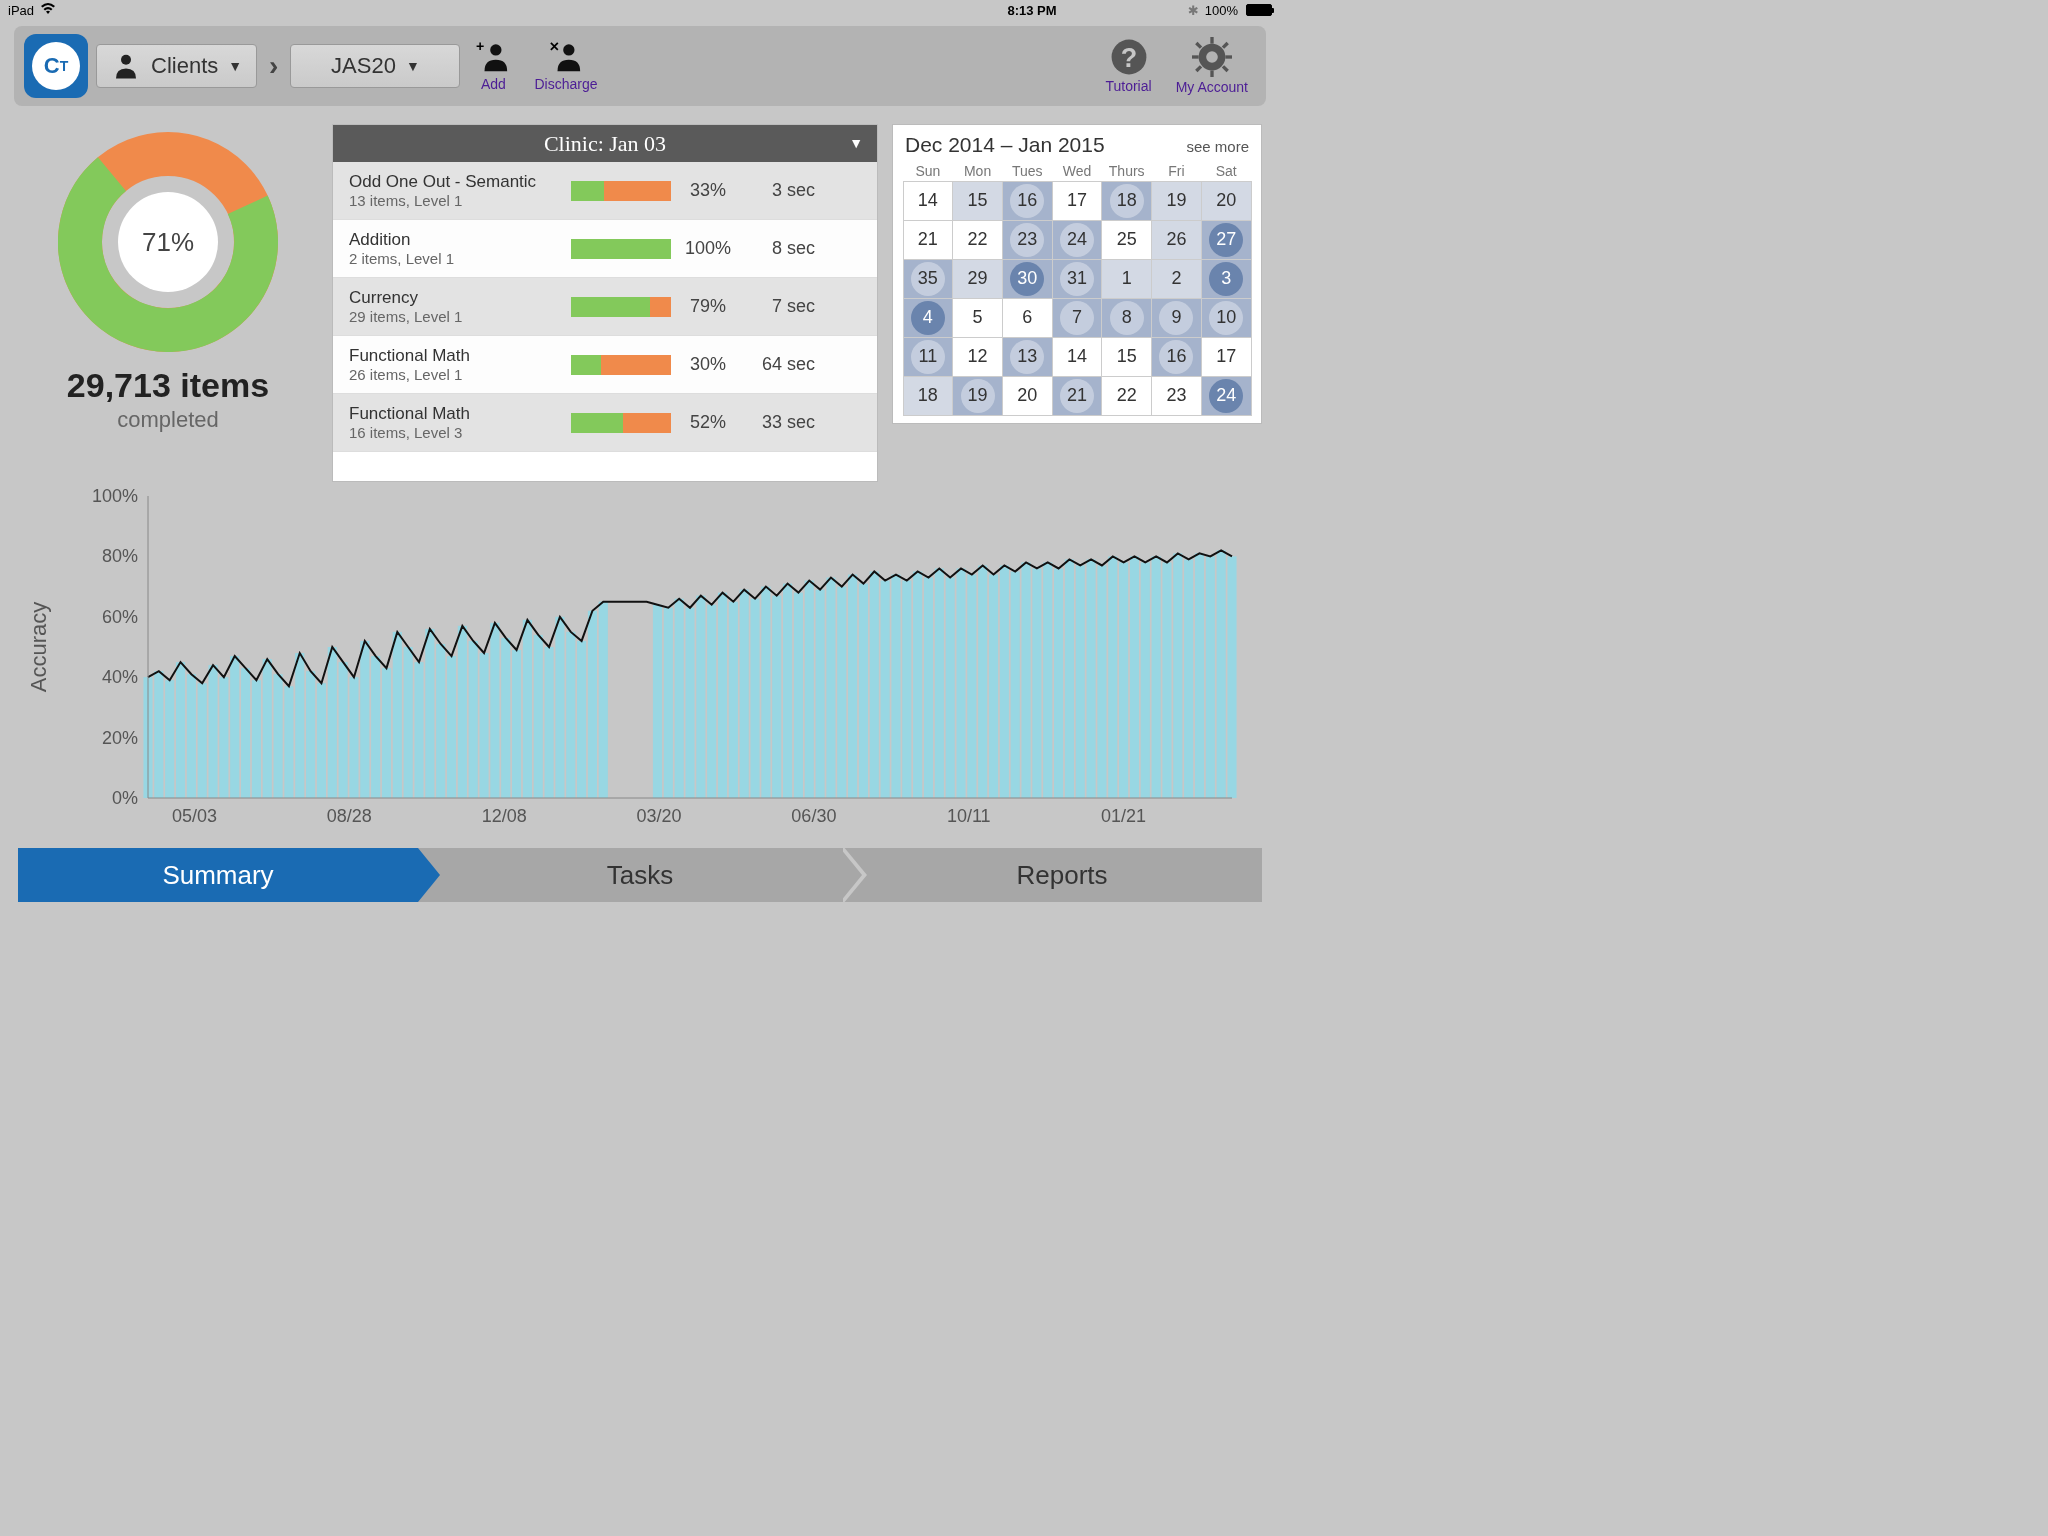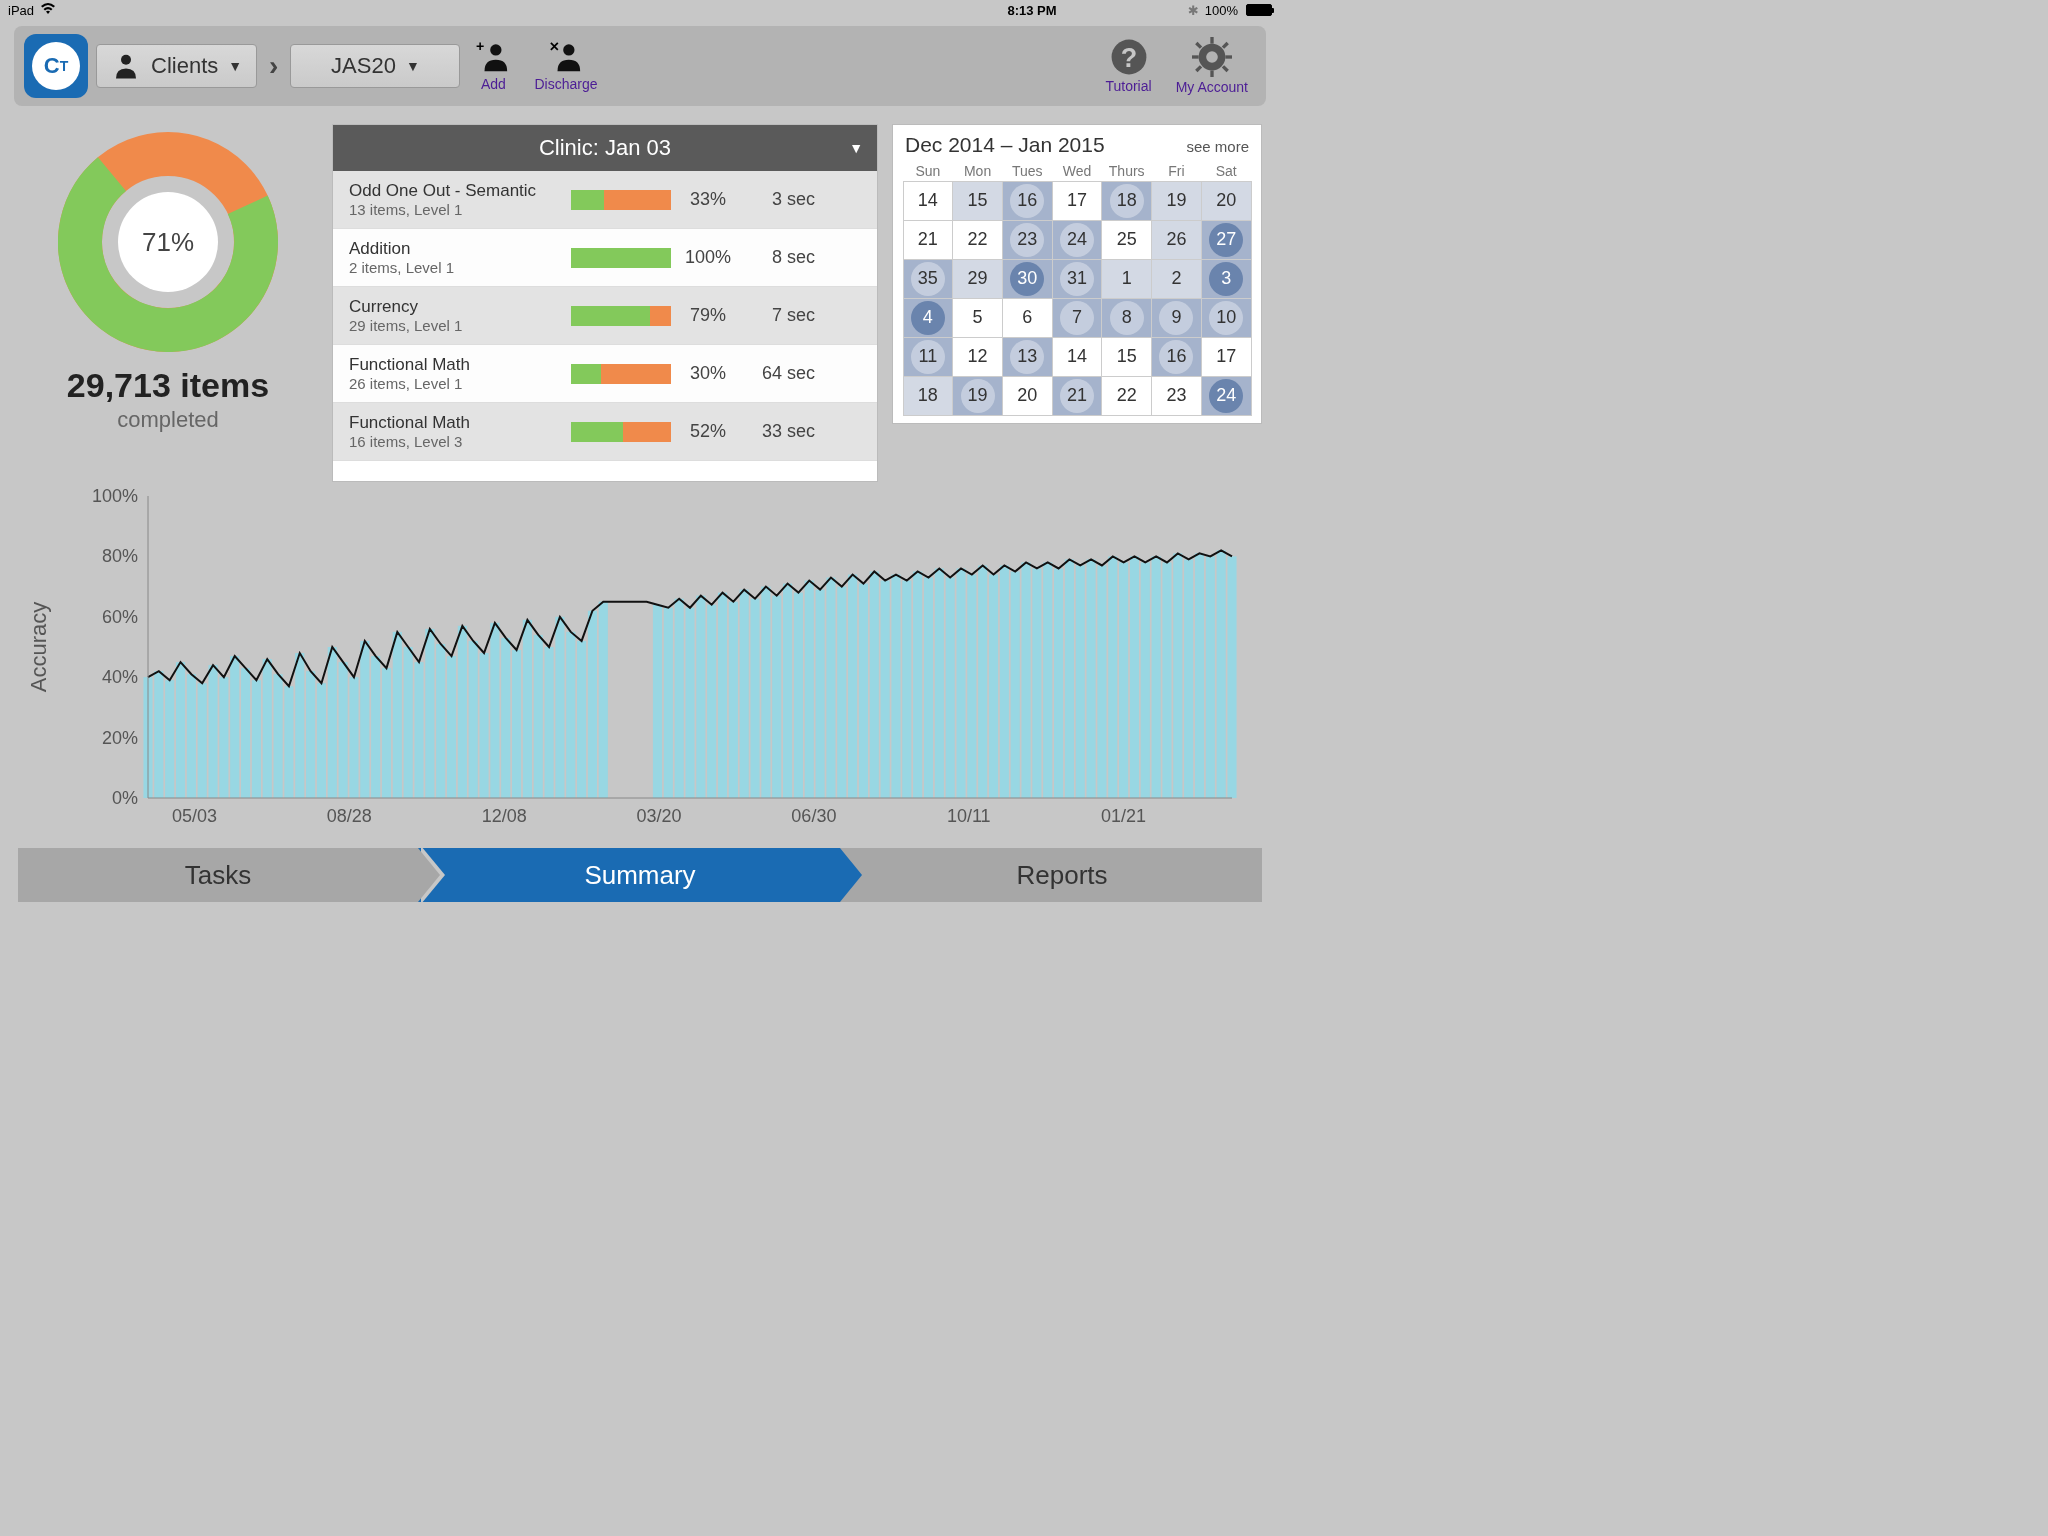--- a/index.html
+++ b/index.html
@@ -32,21 +32,21 @@
   
   
   .donut-panel { display: flex; flex-direction: column; align-items: center; padding-top: 8px; }
   .donut-wrap { position: relative; width: 220px; height: 220px; }
   .donut-center { position: absolute; left: 50%; top: 50%; transform: translate(-50%,-50%); width: 100px; height: 100px; border-radius: 50%; background: #fff; display: flex; align-items: center; justify-content: center; font-size: 26px; color: #444; }
   .item-count { font-size: 34px; font-weight: 600; color: #222; margin-top: 14px; }
   .completed { font-size: 22px; color: #666; margin-top: 2px; font-weight: 300; }
   
   
   .task-panel { background: #fff; border: 1px solid #bbb; display: flex; flex-direction: column; overflow: hidden; }
-  .task-header { background: #5a5a5a; color: #fff; height: 46px; display: flex; align-items: center; justify-content: center; font-size: 22px; position: relative; cursor: pointer; }
+  .task-header { background: #5a5a5a; color: #fff; height: 37px; display: flex; align-items: center; justify-content: center; font-size: 22px; position: relative; cursor: pointer; font-family: Liberation Serif, serif; }
   .task-header .tri { position: absolute; right: 14px; font-size: 14px; }
   .task-row { height: 58px; display: flex; align-items: center; padding: 0 16px; gap: 12px; border-bottom: 1px solid #ddd; }
   .task-row:nth-child(odd) { background: #e3e3e3; }
   .task-row:nth-child(even) { background: #fdfdfd; }
   .task-info { flex: 0 0 210px; }
   .task-name { font-size: 17px; color: #333; }
   .task-meta { font-size: 15px; color: #666; }
   .task-bar { width: 100px; height: 20px; background: transparent; display: flex; }
   .task-bar .g { background: #83c95b; height: 100%; }
   .task-bar .o { background: #f08a4b; height: 100%; }
@@ -523,22 +523,22 @@
       <rect x="1187.758613861386" y="70.39999999999998" width="9.122772277227723" height="241.60000000000002" fill="#8fd9e8" opacity="0.85"></rect>
       <rect x="1198.5986138613862" y="64.36000000000001" width="9.122772277227723" height="247.64" fill="#8fd9e8" opacity="0.85"></rect>
       <rect x="1209.438613861386" y="70.39999999999998" width="9.122772277227723" height="241.60000000000002" fill="#8fd9e8" opacity="0.85"></rect>
       <path d="M130 191.2 L140.84 185.16000000000003 L151.68 194.22 L162.51999999999998 176.1 L173.36 188.18 L184.2 197.24 L195.04 179.12 L205.88 191.2 L216.72 170.06 L227.56 182.14000000000001 L238.4 194.22 L249.24 173.07999999999998 L260.08 188.18 L270.92 200.26 L281.76 167.04 L292.6 185.16000000000003 L303.44 197.24 L314.28 161 L325.12 176.1 L335.96000000000004 191.2 L346.8 154.96 L357.64 170.06 L368.48 182.14000000000001 L379.32000000000005 145.89999999999998 L390.15999999999997 161 L401 176.1 L411.84000000000003 142.88 L422.68 157.98 L433.52000000000004 170.06 L444.35999999999996 139.86 L455.2 154.96 L466.04 167.04 L476.88 136.84 L487.72 151.94 L498.56 164.02 L509.4 133.82000000000002 L520.24 148.92 L531.0799999999999 161 L541.9200000000001 130.8 L552.76 145.89999999999998 L563.6 154.96 L574.44 124.75999999999999 L585.28 115.69999999999999 L596.12 115.69999999999999 L606.96 115.69999999999999 L617.8 115.69999999999999 L628.6400000000001 115.69999999999999 L639.48 118.72 L650.3199999999999 121.74000000000001 L661.16 112.67999999999998 L672 121.74000000000001 L682.84 109.66 L693.6800000000001 118.72 L704.52 106.63999999999999 L715.36 115.69999999999999 L726.2 103.62 L737.0400000000001 112.67999999999998 L747.88 100.60000000000002 L758.7199999999999 109.66 L769.56 97.58000000000001 L780.4 106.63999999999999 L791.24 94.56 L802.08 103.62 L812.92 91.53999999999999 L823.76 100.60000000000002 L834.6 88.52000000000001 L845.44 97.58000000000001 L856.2800000000001 85.5 L867.12 94.56 L877.9599999999999 88.52000000000001 L888.8 94.56 L899.64 85.5 L910.48 91.53999999999999 L921.3199999999999 82.47999999999999 L932.16 91.53999999999999 L943 82.47999999999999 L953.84 88.52000000000001 L964.6800000000001 79.46000000000001 L975.52 88.52000000000001 L986.36 79.46000000000001 L997.2 85.5 L1008.0400000000001 76.44 L1018.88 82.47999999999999 L1029.7199999999998 76.44 L1040.56 82.47999999999999 L1051.4 73.41999999999999 L1062.24 79.46000000000001 L1073.08 73.41999999999999 L1083.92 79.46000000000001 L1094.76 70.39999999999998 L1105.6 76.44 L1116.44 70.39999999999998 L1127.2800000000002 76.44 L1138.12 70.39999999999998 L1148.96 76.44 L1159.8 67.38 L1170.6399999999999 73.41999999999999 L1181.48 67.38 L1192.32 70.39999999999998 L1203.16 64.36000000000001 L1214 70.39999999999998" fill="none" stroke="#111" stroke-width="2"></path>
       <line x1="130" y1="10" x2="130" y2="312" stroke="#888" stroke-width="1"></line>
       <line x1="130" y1="312" x2="1214" y2="312" stroke="#888" stroke-width="1"></line>
     </svg>
 </div>
 
 <div class="tabs">
+  <div class="tab active">
+      <span>Summary</span>
+    </div>
   <div class="tab inactive">
       <span>Tasks</span>
     </div>
-  <div class="tab active">
-      <span>Summary</span>
-    </div>
   <div class="tab inactive">
       <span>Reports</span>
     </div>
 </div>
 
 </body></html>

